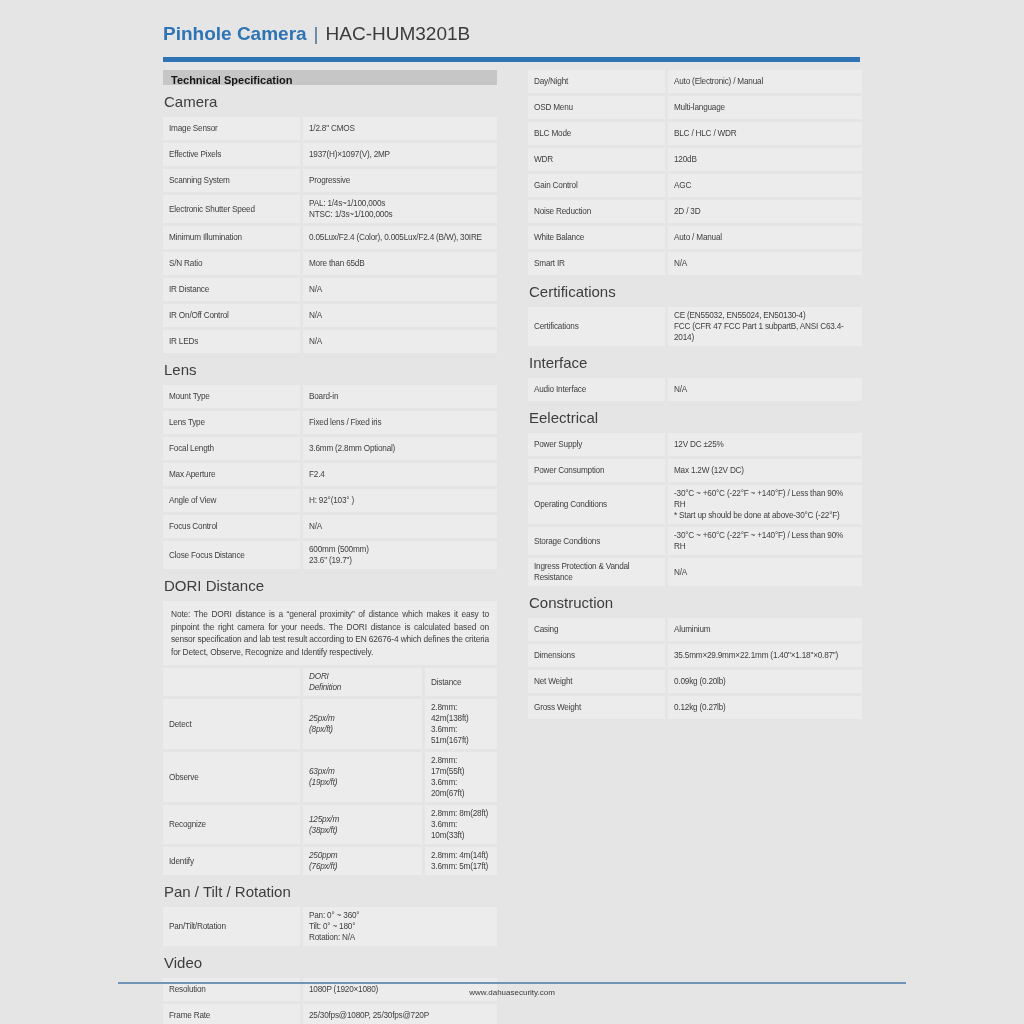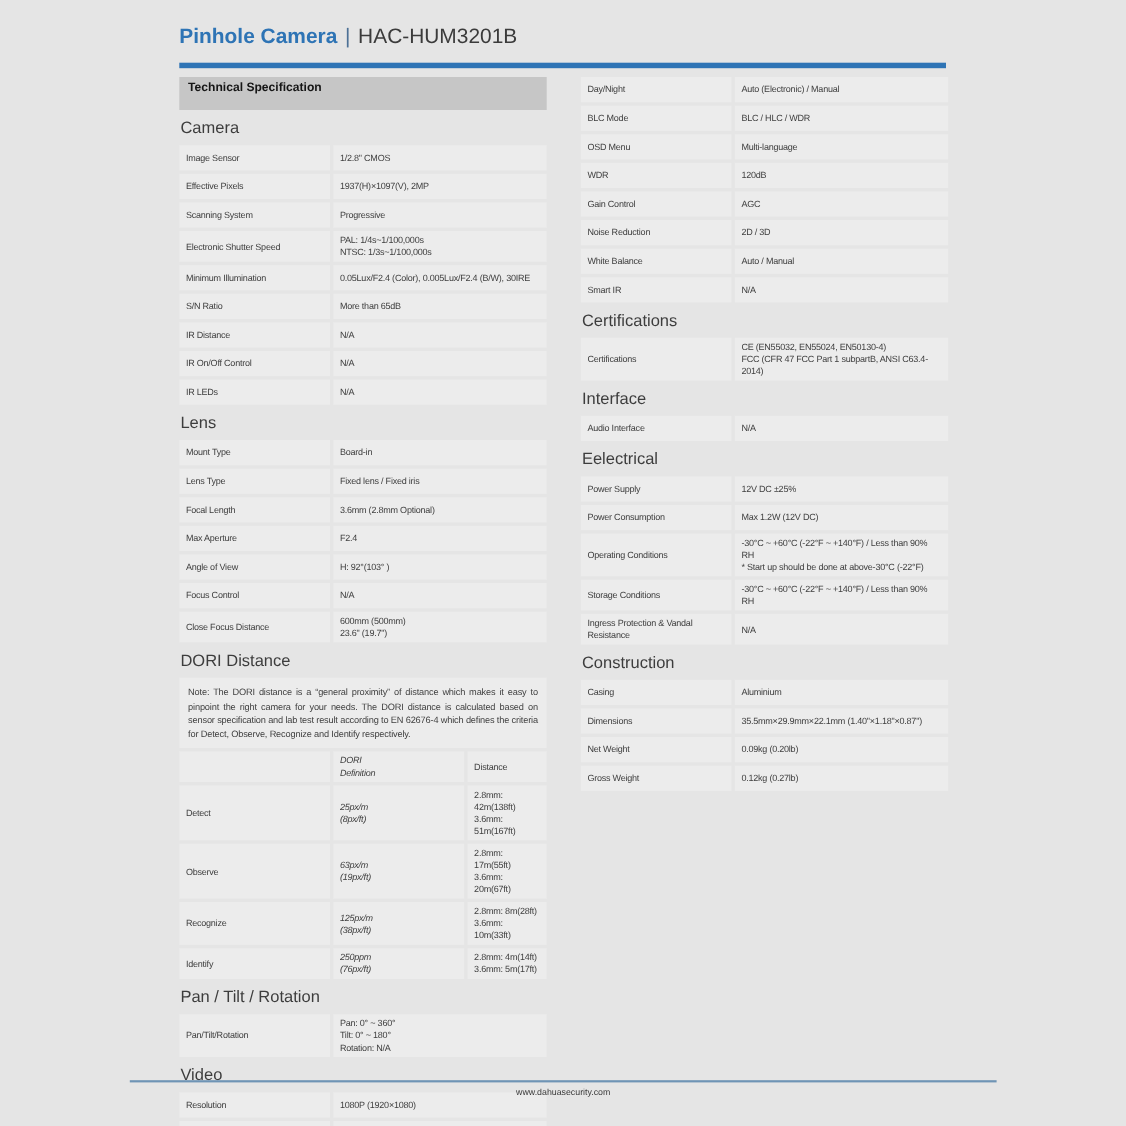--- a/index.html
+++ b/index.html
@@ -12,21 +12,21 @@
   .t-sep{color:#4d7196;margin:0 7px;font-weight:400;}
   .t-model{color:#3b3b3b;font-weight:400;}
   .header-rule{position:absolute;left:163px;top:57px;width:697px;height:5px;background:#2e74b5;}
 
   
   .col{position:absolute;top:70px;width:334px;}
   .col-left{left:163px;}
   .col-right{left:528px;}
 
   .spec-header{background:#c6c6c6;color:#161616;font-weight:bold;font-size:11px;
-               height:30px;line-height:21px;padding:0 8px;margin-bottom:2px;}
+               height:15px;line-height:21px;padding:0 8px;margin-bottom:2px;}
 
   .section-title{font-size:15px;color:#3d3d3d;line-height:17px;margin:8px 0 7px 1px;}
 
   .spec-row{display:flex;gap:3px;margin-bottom:3px;}
   .cell{background:#ececec;box-sizing:border-box;padding:3px 6px;min-height:23px;
         font-size:8.2px;line-height:11px;letter-spacing:-0.2px;color:#404040;
         display:flex;align-items:center;white-space:pre-line;}
   .cell.label{width:137px;flex:none;}
   .cell.value{flex:1;}
 
@@ -196,26 +196,26 @@
       </div>
   </div>
 
   <div class="col col-right" id="right-sections">
       <div class="spec-section">
         <div class="spec-row">
           <div class="cell label">Day/Night</div>
           <div class="cell value">Auto (Electronic) / Manual</div>
         </div>
         <div class="spec-row">
+          <div class="cell label">OSD Menu</div>
+          <div class="cell value">Multi-language</div>
+        </div>
+        <div class="spec-row">
           <div class="cell label">BLC Mode</div>
           <div class="cell value">BLC / HLC / WDR</div>
-        </div>
-        <div class="spec-row">
-          <div class="cell label">OSD Menu</div>
-          <div class="cell value">Multi-language</div>
         </div>
         <div class="spec-row">
           <div class="cell label">WDR</div>
           <div class="cell value">120dB</div>
         </div>
         <div class="spec-row">
           <div class="cell label">Gain Control</div>
           <div class="cell value">AGC</div>
         </div>
         <div class="spec-row">

